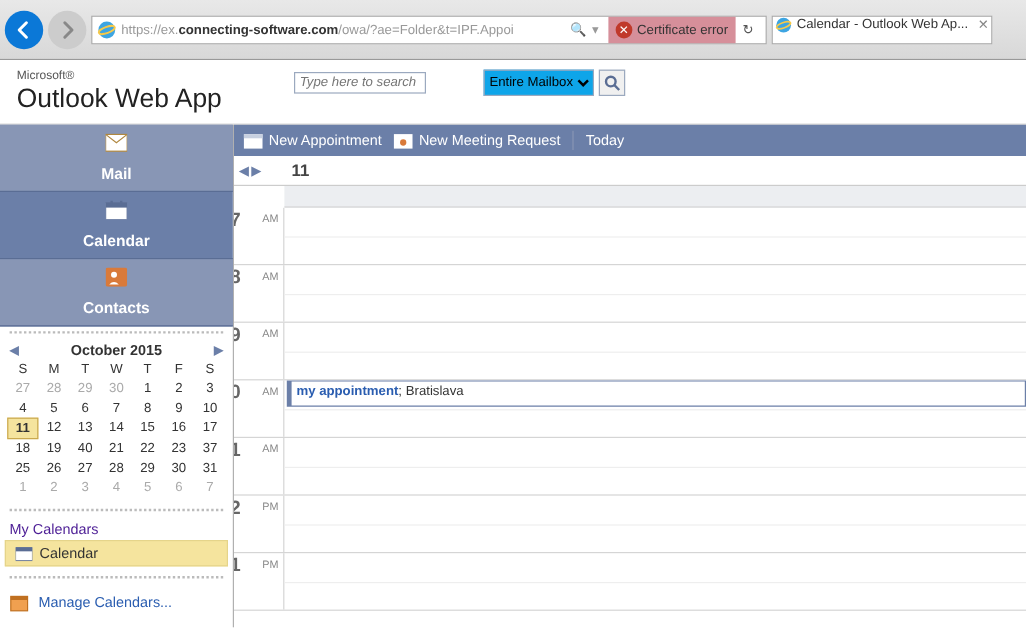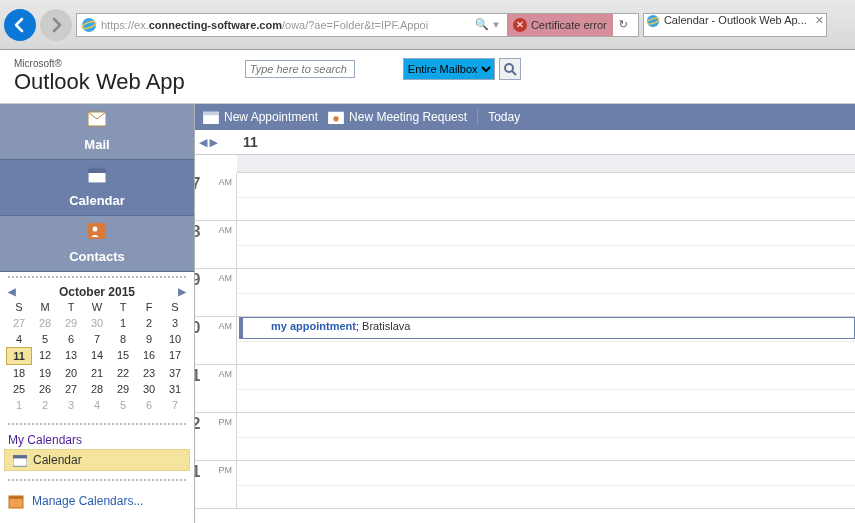--- a/index.html
+++ b/index.html
@@ -64,21 +64,21 @@
 .allday-row { height: 18px; background: #eceef1; border-bottom: 1px solid #d5d5d5; margin-left: 42px; }
 
 .time-grid { flex: 1; overflow: hidden; }
 .time-row { display: flex; height: 48px; border-bottom: 1px solid #d5d5d5; }
 .time-lbl { width: 42px; text-align: right; padding: 2px 4px 0 0; display: flex; justify-content: flex-end; align-items: flex-start; gap: 2px; border-right: 1px solid #d5d5d5; }
 .time-h { font-size: 16px; font-weight: 700; color: #666; }
 .time-ap { font-size: 9px; color: #888; margin-top: 2px; margin-left: 16px; }
 .time-cell { flex: 1; position: relative; }
 .time-cell::after { content: ""; position: absolute; left: 0; right: 0; top: 50%; border-top: 1px solid #eee; }
 .appt { position: absolute; left: 2px; right: 0; top: 0; height: 22px; background: #fff; border: 1px solid #6b7fa8; border-left: 4px solid #6b7fa8; padding: 2px 4px; font-size: 11px; z-index: 2; }
-.appt-title { color: #2a5db0; font-weight: 700; margin-left: 24px; }
+.appt-title { color: #2a5db0; font-weight: 700; }
 .appt-loc { color: #333; }
 </style>
 </head>
 <body>
 
 <div class="browser-chrome">
   <div class="nav-btn nav-back">
     <svg width="18" height="18" viewBox="0 0 18 18">
         <path d="M11 3 L5 9 L11 15" stroke="#fff" stroke-width="2.5" fill="none" stroke-linecap="round" stroke-linejoin="round"></path>
       </svg>
@@ -193,21 +193,21 @@
           <div class="mini-d">10</div>
           <div class="mini-d today">11</div>
           <div class="mini-d">12</div>
           <div class="mini-d">13</div>
           <div class="mini-d">14</div>
           <div class="mini-d">15</div>
           <div class="mini-d">16</div>
           <div class="mini-d">17</div>
           <div class="mini-d">18</div>
           <div class="mini-d">19</div>
-          <div class="mini-d">20</div>
+          <div class="mini-d">40</div>
           <div class="mini-d">21</div>
           <div class="mini-d">22</div>
           <div class="mini-d">23</div>
           <div class="mini-d">37</div>
           <div class="mini-d">25</div>
           <div class="mini-d">26</div>
           <div class="mini-d">27</div>
           <div class="mini-d">28</div>
           <div class="mini-d">29</div>
           <div class="mini-d">30</div>

